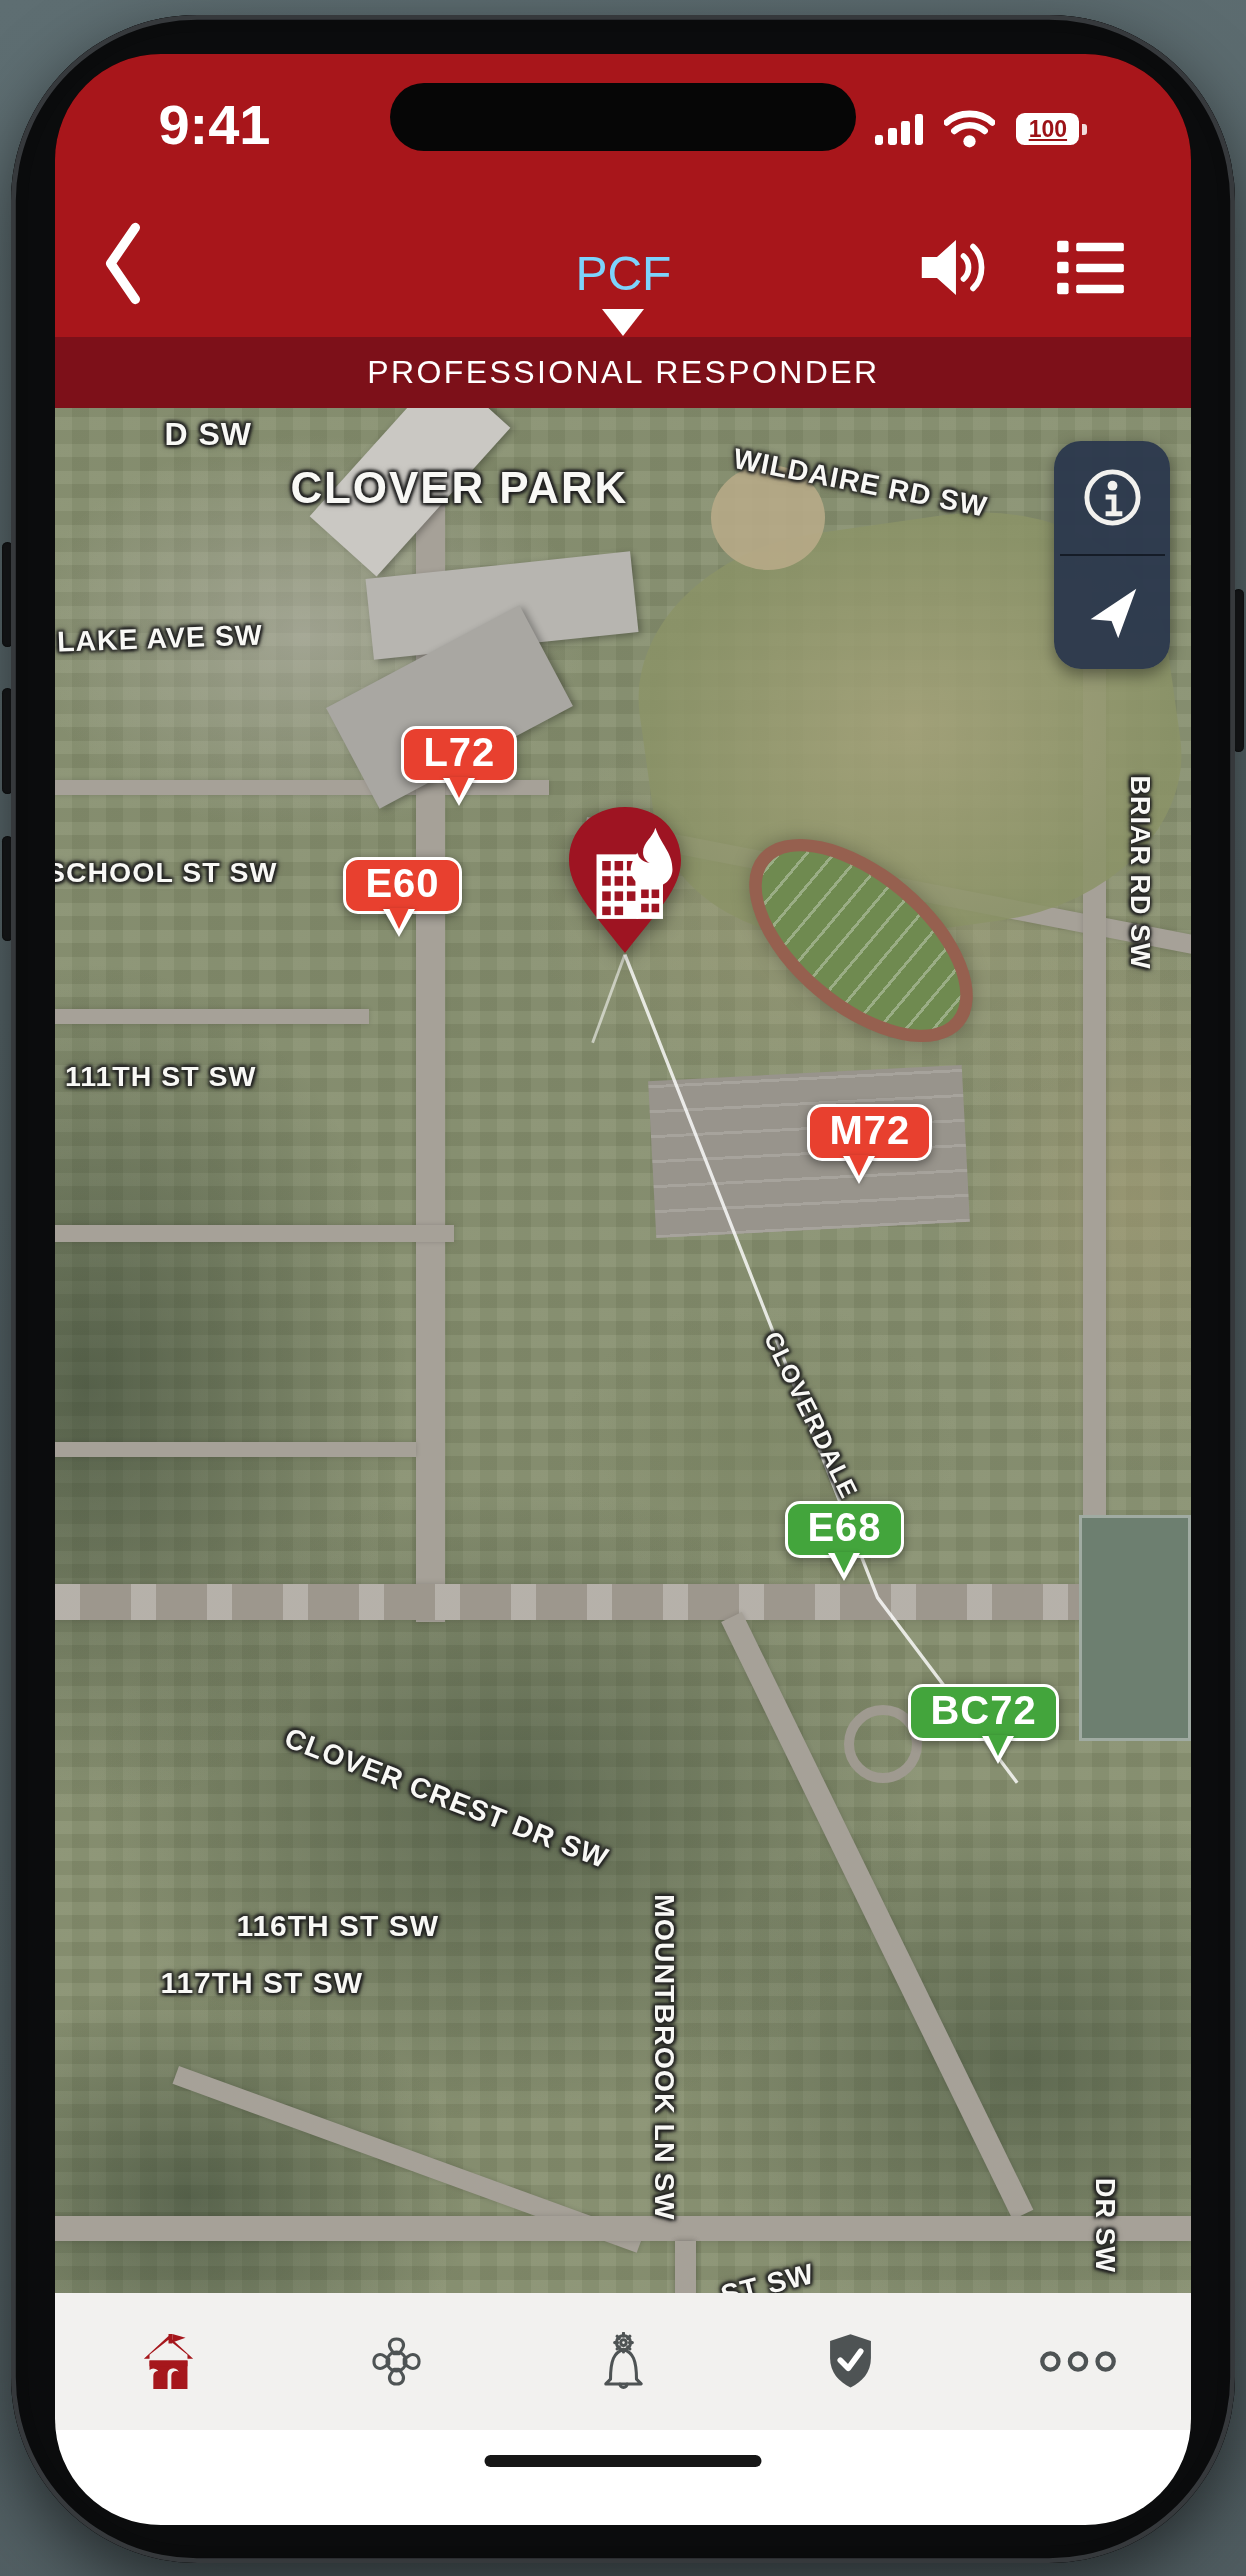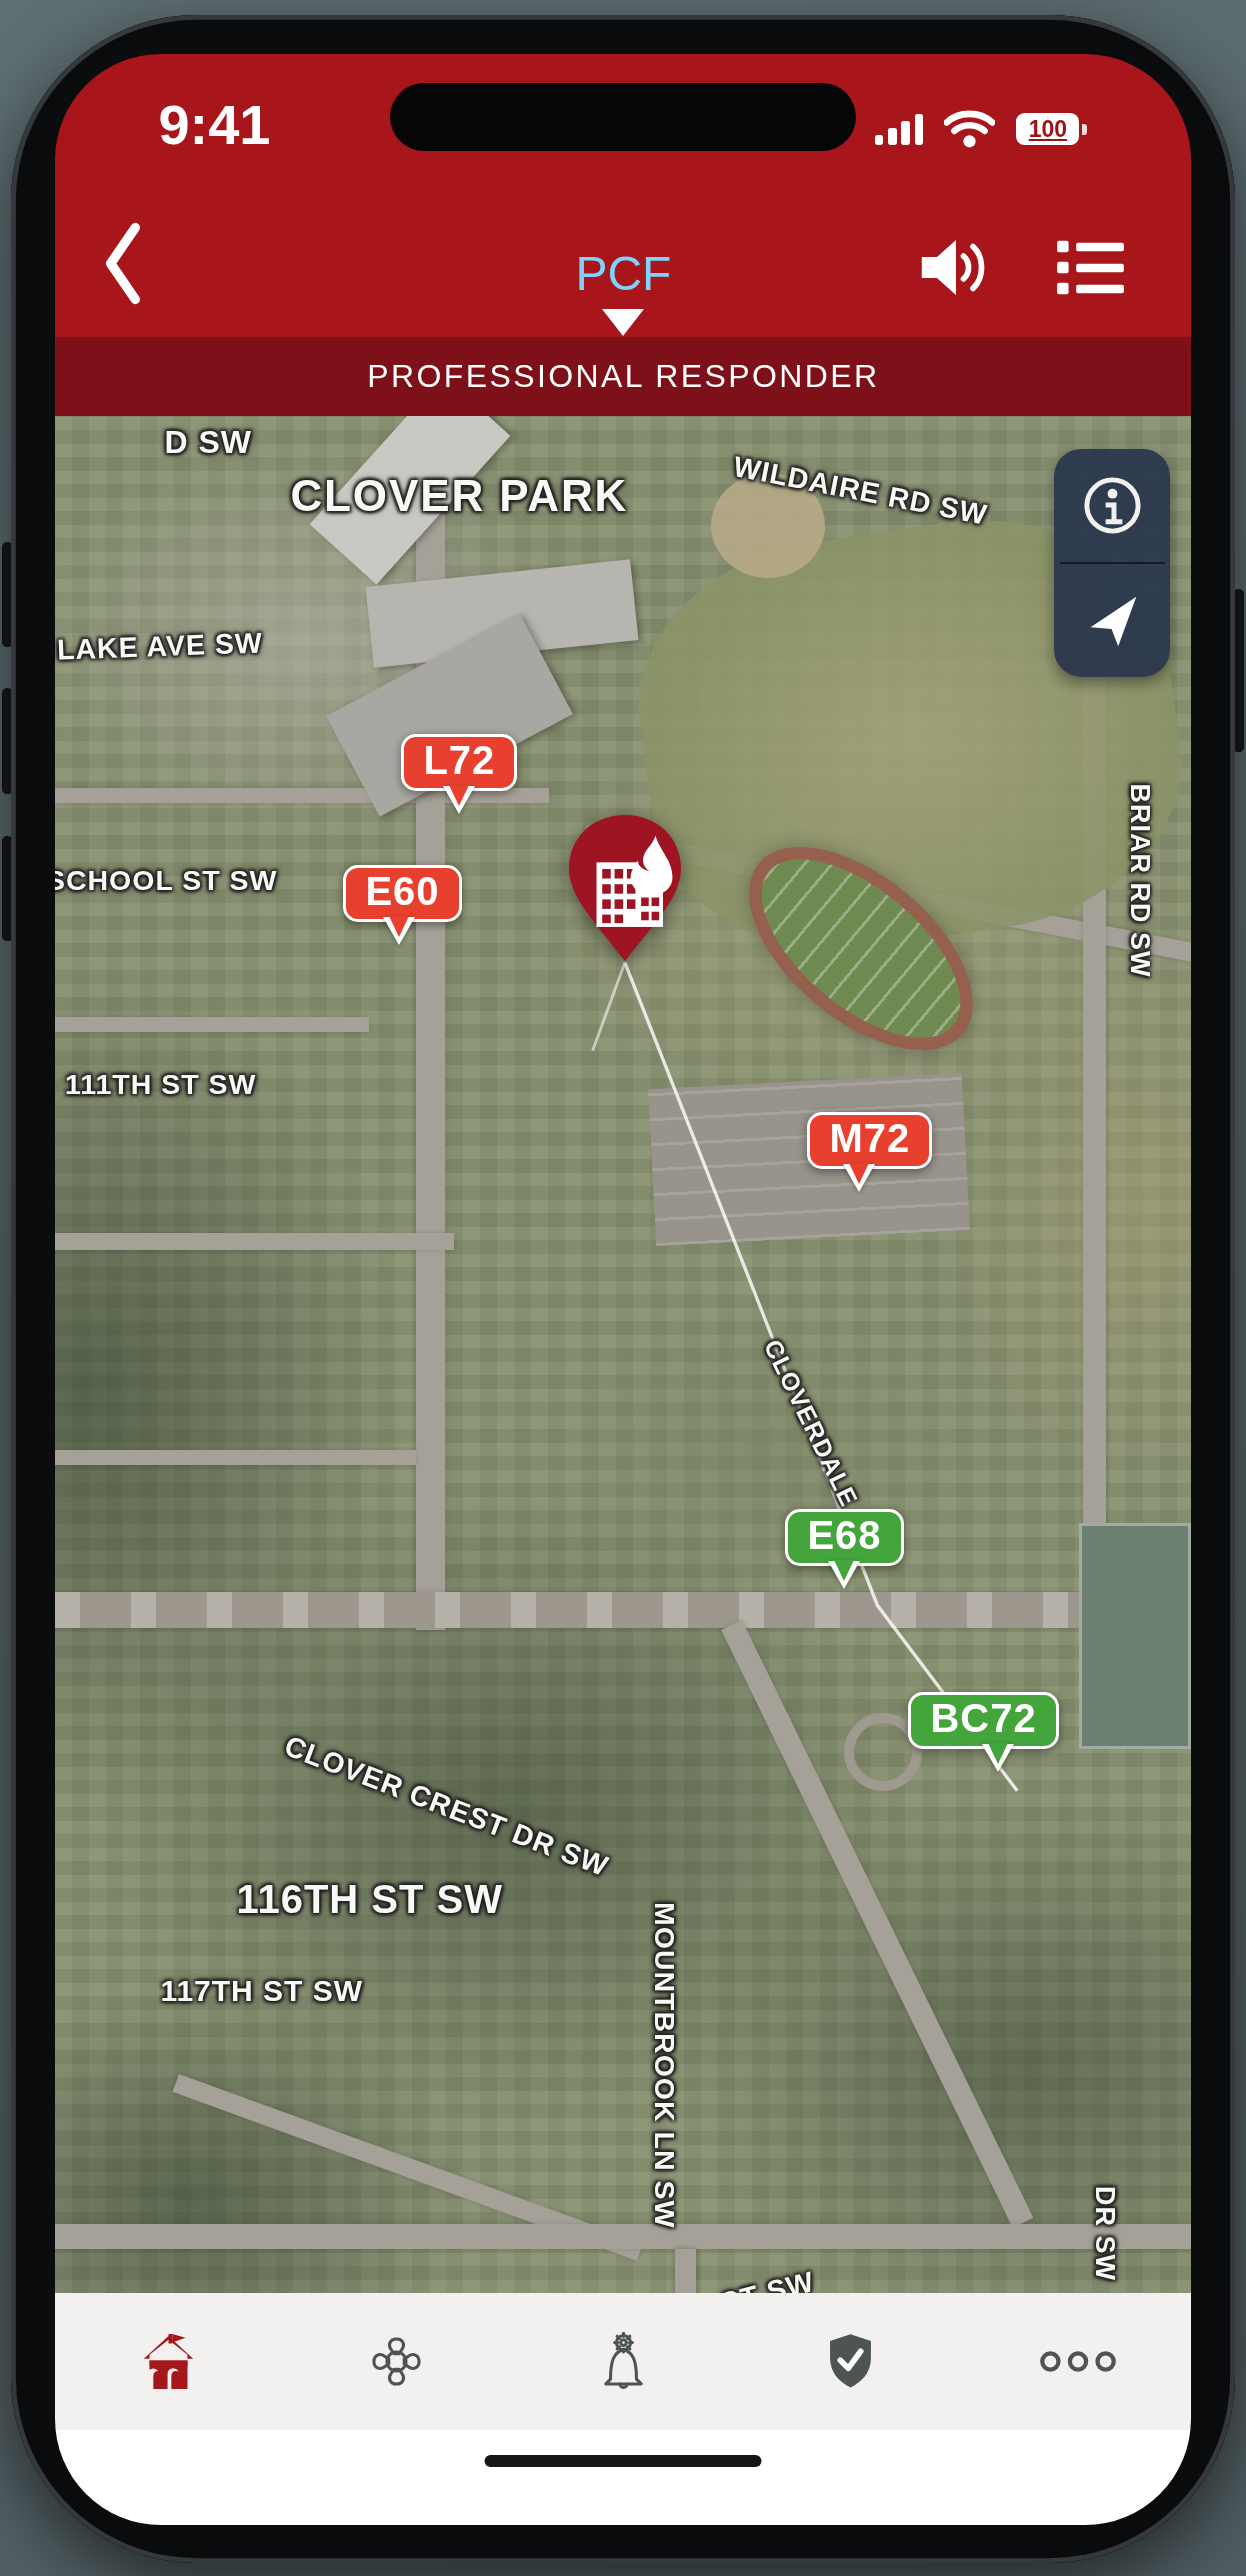--- a/index.html
+++ b/index.html
@@ -28,21 +28,21 @@
   .nav-row{position:absolute;left:0;top:152px;width:100%;height:131px;}
   .back-btn{position:absolute;left:34px;top:9.5px;width:67px;height:95px;display:flex;align-items:center;justify-content:center;}
   .title-wrap{position:absolute;left:0;top:0;width:100%;text-align:center;}
   .app-title{font-size:48px;font-weight:400;color:#7dd3fc;line-height:55px;margin-top:40px;}
   .caret-down{width:0;height:0;margin:7.6px auto 0;border-left:21px solid transparent;
               border-right:21px solid transparent;border-top:27px solid #fff;}
   .hdr-ico{position:absolute;top:21px;width:80px;height:80px;display:flex;align-items:center;justify-content:center;}
   .speaker-btn{right:196px;}
   .menu-btn{right:61px;}
 
-  .banner{height:79px;flex:none;display:flex;align-items:center;justify-content:center;
+  .banner{height:71px;flex:none;display:flex;align-items:center;justify-content:center;
           color:#fff;font-size:32px;font-weight:500;letter-spacing:2.4px;}
 
   
   .map{position:relative;flex:1;overflow:hidden;background-color:#87906f;
     background-image:
       radial-gradient(399px 285px at 22% 12%,rgba(186,184,176,.55),transparent 70%),
       radial-gradient(494px 323px at 72% 26%,rgba(168,164,122,.50),transparent 70%),
       radial-gradient(285px 399px at 95% 42%,rgba(173,160,118,.45),transparent 70%),
       radial-gradient(456px 608px at 3% 52%,rgba(47,60,44,.55),transparent 70%),
       radial-gradient(589px 456px at 40% 74%,rgba(44,58,42,.45),transparent 70%),
@@ -203,21 +203,21 @@
 
         <div class="street" style="left:109px;top:7.6px;font-size:32px;">D SW</div>
         <div class="street area" style="left:235px;top:55px;">CLOVER PARK</div>
         <div class="street" style="left:682px;top:34px;font-size:28.5px;transform:rotate(11deg);transform-origin:left top;">WILDAIRE RD SW</div>
         <div class="street" style="left:1.9px;top:214px;font-size:28.5px;transform:rotate(-2deg);">LAKE AVE SW</div>
         <div class="street" style="left:-9.5px;top:448px;font-size:28.5px;">SCHOOL ST SW</div>
         <div class="street" style="left:9.5px;top:652px;font-size:28.5px;">111TH ST SW</div>
         <div class="street" style="left:989px;top:447px;width:190px;font-size:27px;text-align:center;transform:rotate(90deg);">BRIAR RD SW</div>
         <div class="street" style="left:665px;top:992px;width:181px;font-size:25px;text-align:center;transform:rotate(64deg);">CLOVERDALE</div>
         <div class="street" style="left:221px;top:1365px;width:295px;font-size:28.5px;transform:rotate(21deg);">CLOVER CREST DR SW</div>
-        <div class="street" style="left:181px;top:1461px;font-size:40px;">116TH ST SW</div>
+        <div class="street" style="left:181px;top:1501px;font-size:30px;">116TH ST SW</div>
         <div class="street" style="left:105px;top:1558px;font-size:30px;">117TH ST SW</div>
         <div class="street" style="left:467px;top:1612px;width:285px;font-size:28.5px;text-align:center;transform:rotate(90deg);">MOUNTBROOK LN SW</div>
         <div class="street" style="left:1006px;top:1798px;width:87px;font-size:27px;text-align:center;transform:rotate(90deg);">DR SW</div>
         <div class="street" style="left:665px;top:1860px;font-size:28.5px;transform:rotate(-14deg);">ST SW</div>
 
         <div class="unit" style="left: 346px; top: 318px; --tail-left: 50%; background: rgb(232, 64, 47); --c: #E8402F;">
           <span>L72</span></div>
         <div class="unit" style="left: 288px; top: 449px; --tail-left: 47%; background: rgb(232, 64, 47); --c: #E8402F;">
           <span>E60</span></div>
         <div class="unit" style="left: 752px; top: 696px; --tail-left: 41%; background: rgb(232, 64, 47); --c: #E8402F;">

